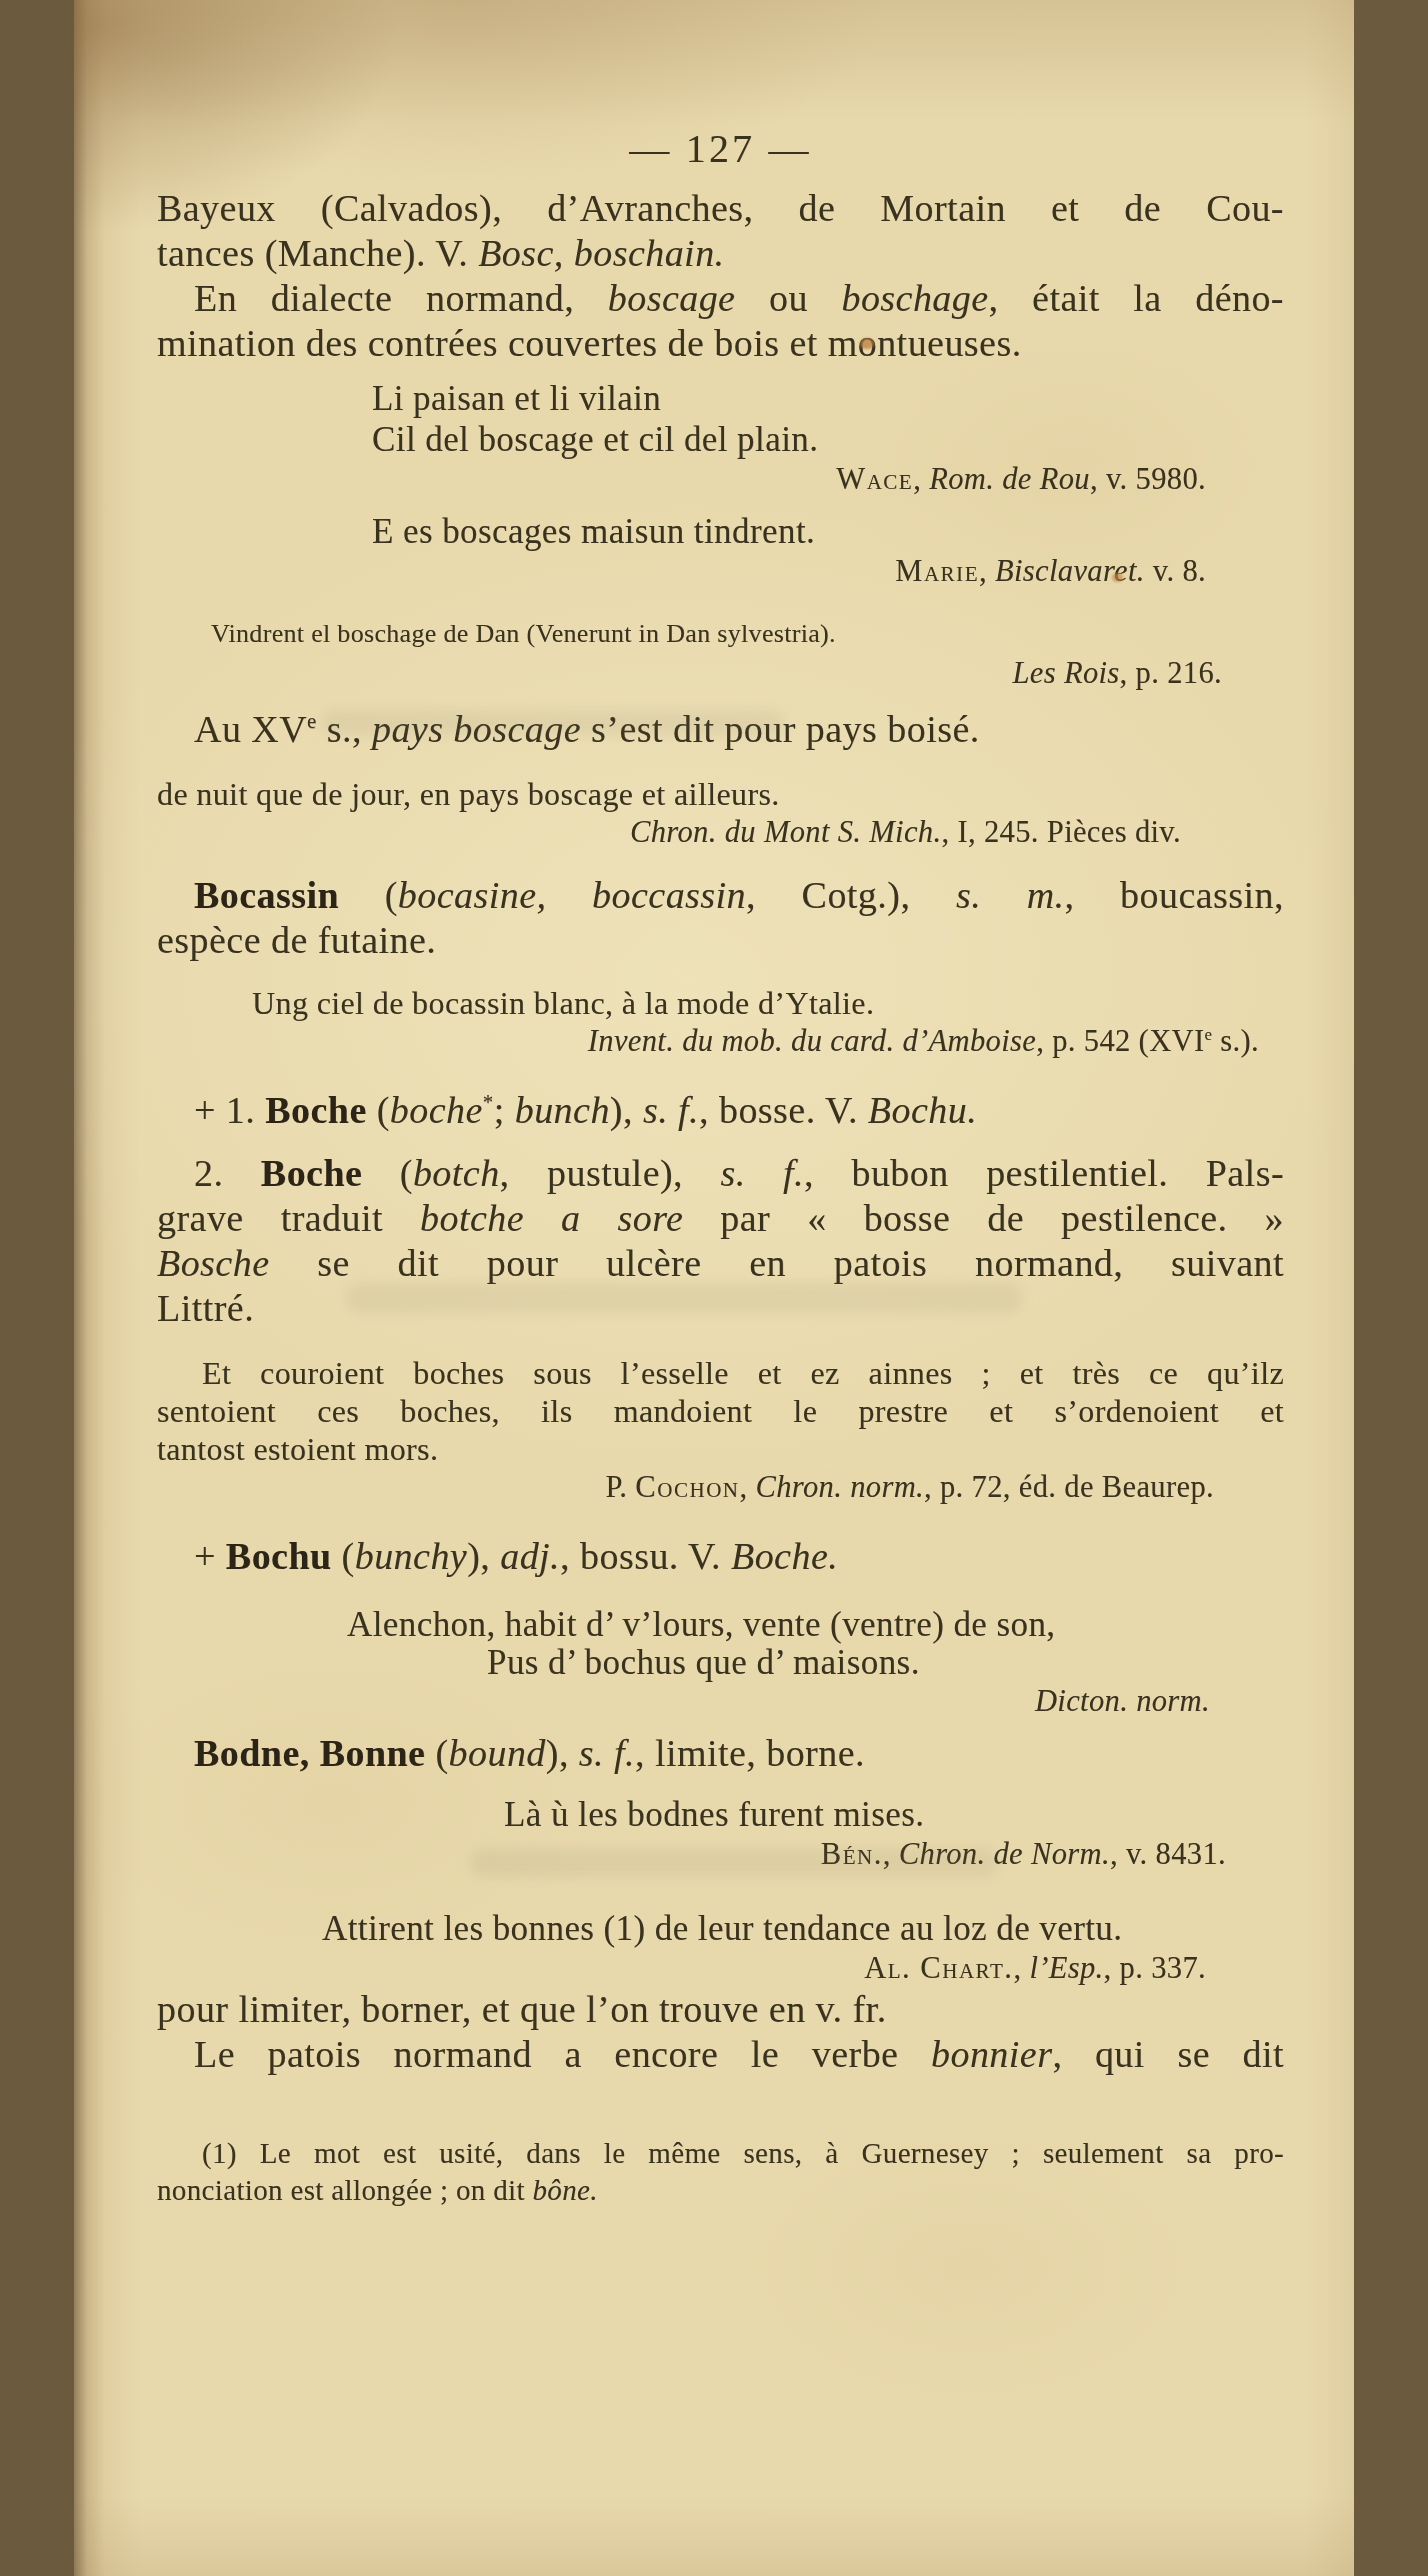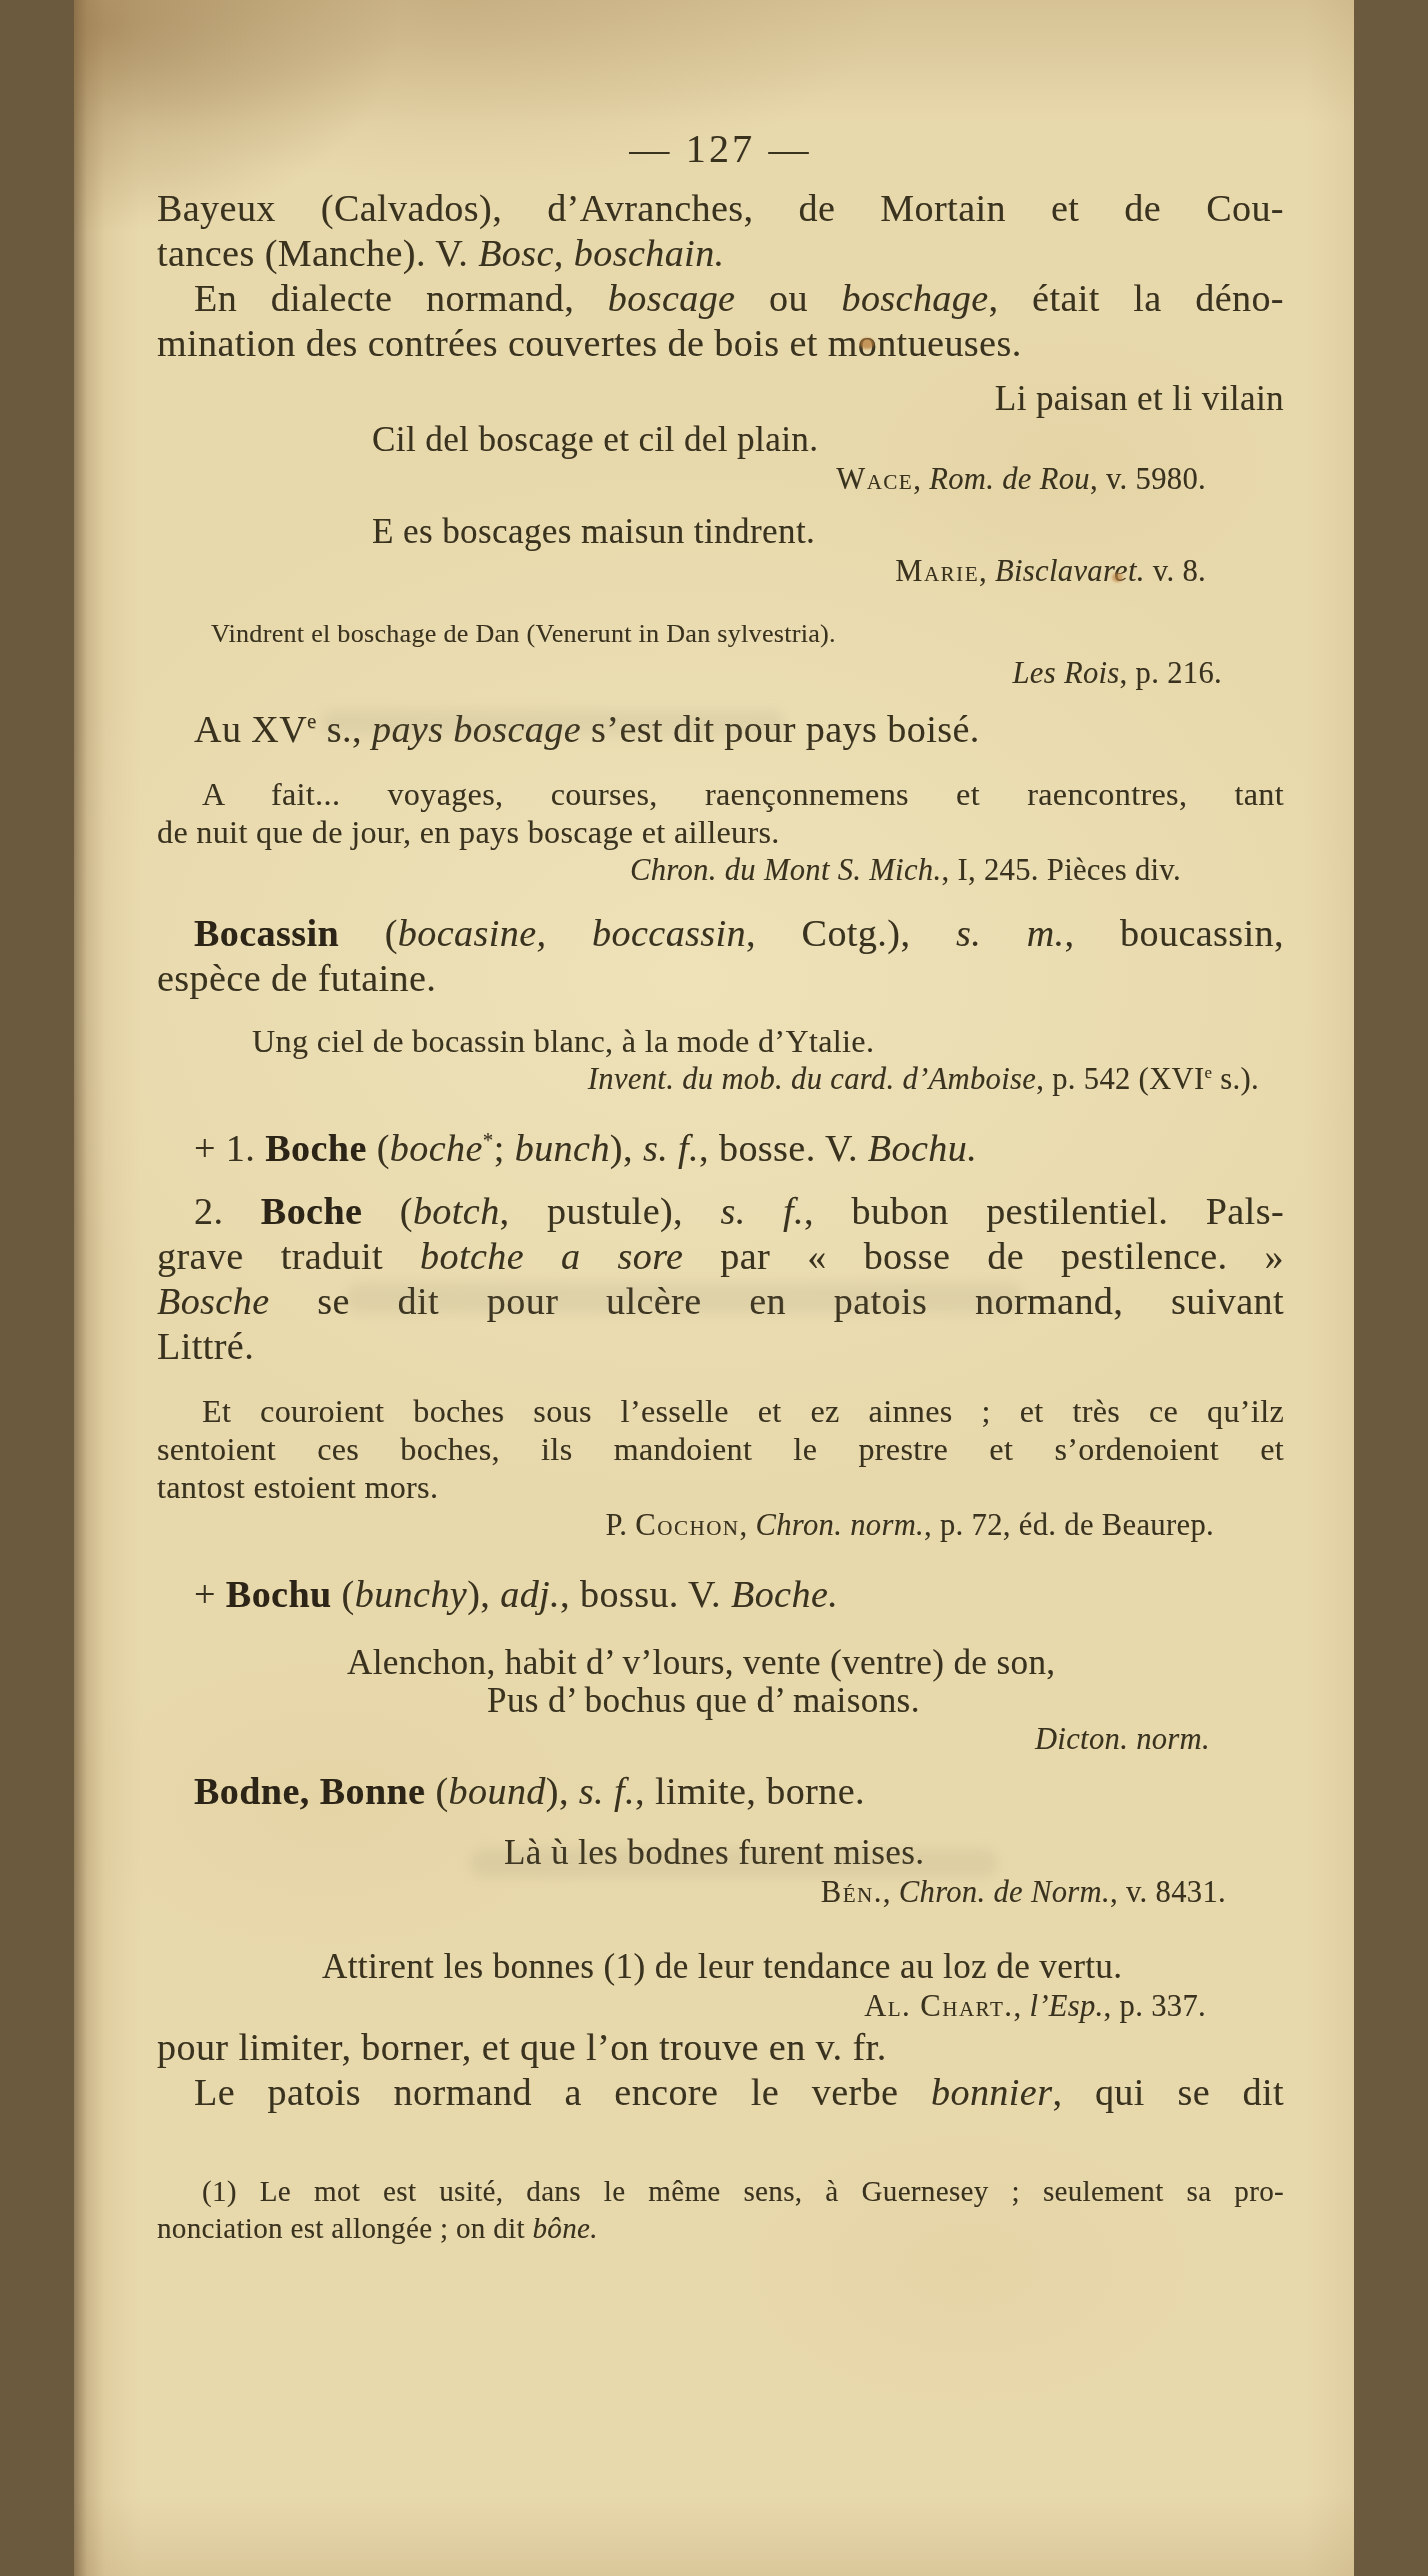--- a/index.html
+++ b/index.html
@@ -61,41 +61,40 @@
       <div class="line body j"><span>Bayeux (Calvados), d’Avranches, de Mortain et de Cou-</span></div>
       <div class="line body"><span>tances (Manche). V. </span><span class="i">Bosc, boschain.</span></div>
     </div>
 
     <div>
       <div class="line body j" style="text-indent:37px;"><span>En dialecte normand, </span><span class="i">boscage</span><span> ou </span><span class="i">boschage</span><span>, était la déno-</span></div>
       <div class="line body"><span>mination des contrées couvertes de bois et montueuses.</span></div>
     </div>
 
     <div style="margin-top:11.6px;">
-      <div class="line vs" style="margin-left:215px; line-height:41px;text-align:right;"><span>Li paisan et li vilain</span></div>
+      <div class="line vs" style="margin-left:215px; line-height:41px;"><span>Li paisan et li vilain</span></div>
       <div class="line vs" style="margin-left:215px; line-height:41px;"><span>Cil del boscage et cil del plain.</span></div>
       <div class="line cit" style="padding-right:78px;"><span class="sc">Wace</span><span>, </span><span class="i">Rom. de Rou</span><span>, v. 5980.</span></div>
     </div>
 
     <div style="margin-top:13.2px;">
       <div class="line vs" style="margin-left:215px; line-height:41px;"><span>E es boscages maisun tindrent.</span></div>
       <div class="line cit" style="padding-right:78px;"><span class="sc">Marie</span><span>, </span><span class="i">Bisclavaret.</span><span> v. 8.</span></div>
     </div>
 
     <div style="margin-top:23px;">
       <div class="line qt" style="text-indent:54px;"><span>Vindrent el boschage de Dan (Venerunt in Dan sylvestria).</span></div>
       <div class="line cit" style="padding-right:62px;"><span class="i">Les Rois</span><span>, p. 216.</span></div>
     </div>
 
     <div style="margin-top:15px;">
       <div class="line body" style="text-indent:37px;"><span>Au XV</span><span class="sup">e</span><span> s., </span><span class="i">pays boscage</span><span> s’est dit pour pays boisé.</span></div>
     </div>
 
     <div style="margin-top:23px;">
-      <div class="line sm j" style="text-indent:45px;"><span>A fait... voyages, courses, raençonnemens et raencontres, tant</span></div>
       <div class="line sm"><span>de nuit que de jour, en pays boscage et ailleurs.</span></div>
       <div class="line cit" style="padding-right:103px;"><span class="i">Chron. du Mont S. Mich.</span><span>, I, 245. Pièces div.</span></div>
     </div>
 
     <div style="margin-top:21.5px;">
       <div class="line body j" style="text-indent:37px;"><span class="b">Bocassin</span><span> (</span><span class="i">bocasine, boccassin</span><span>, Cotg.), </span><span class="i">s. m.</span><span>, boucassin,</span></div>
       <div class="line body"><span>espèce de futaine.</span></div>
     </div>
 
     <div style="margin-top:21.5px;">

